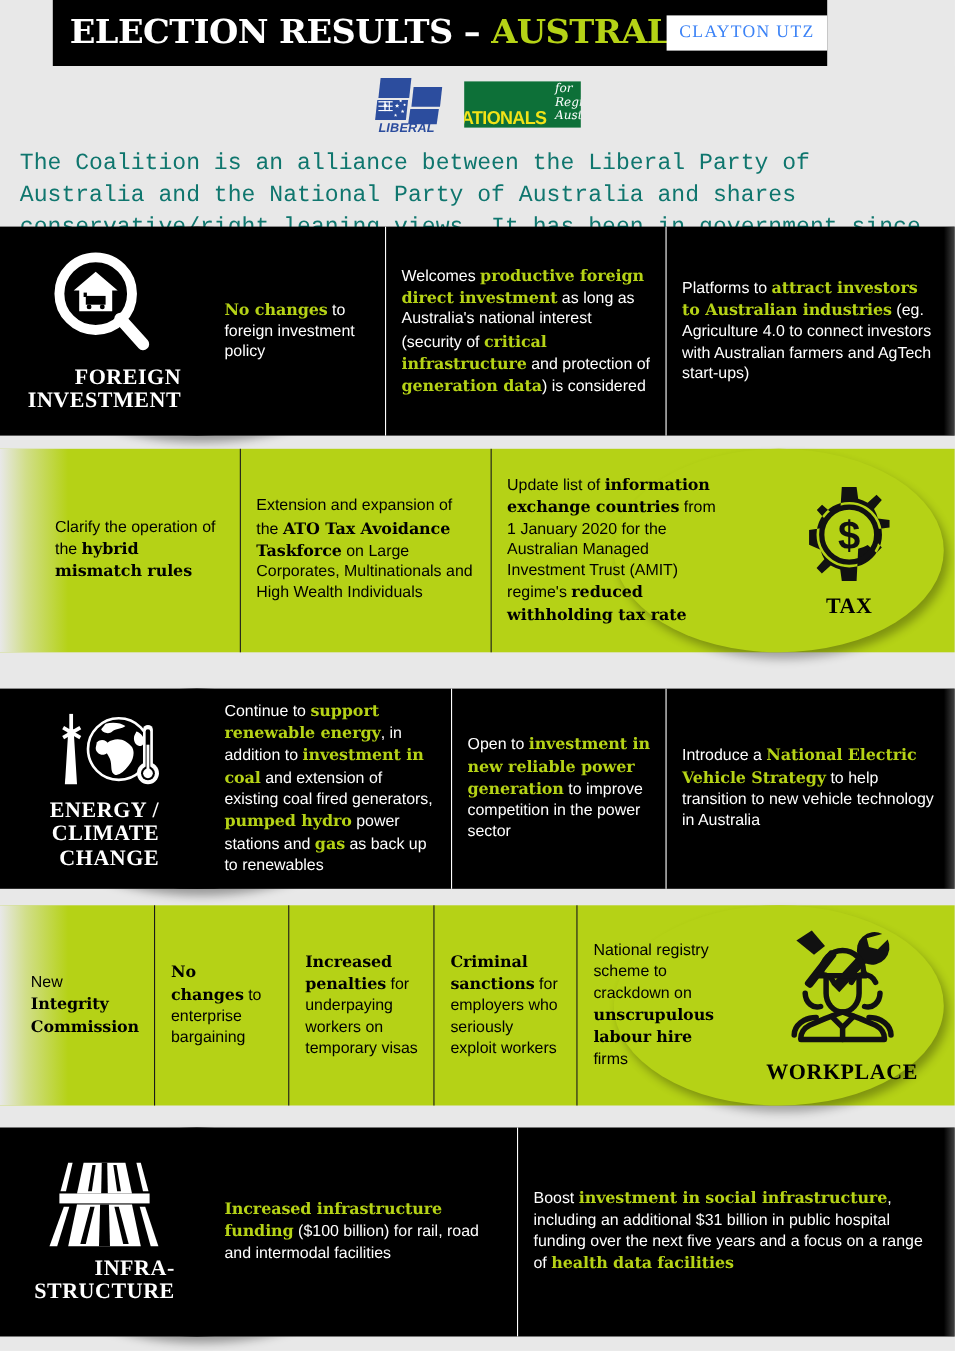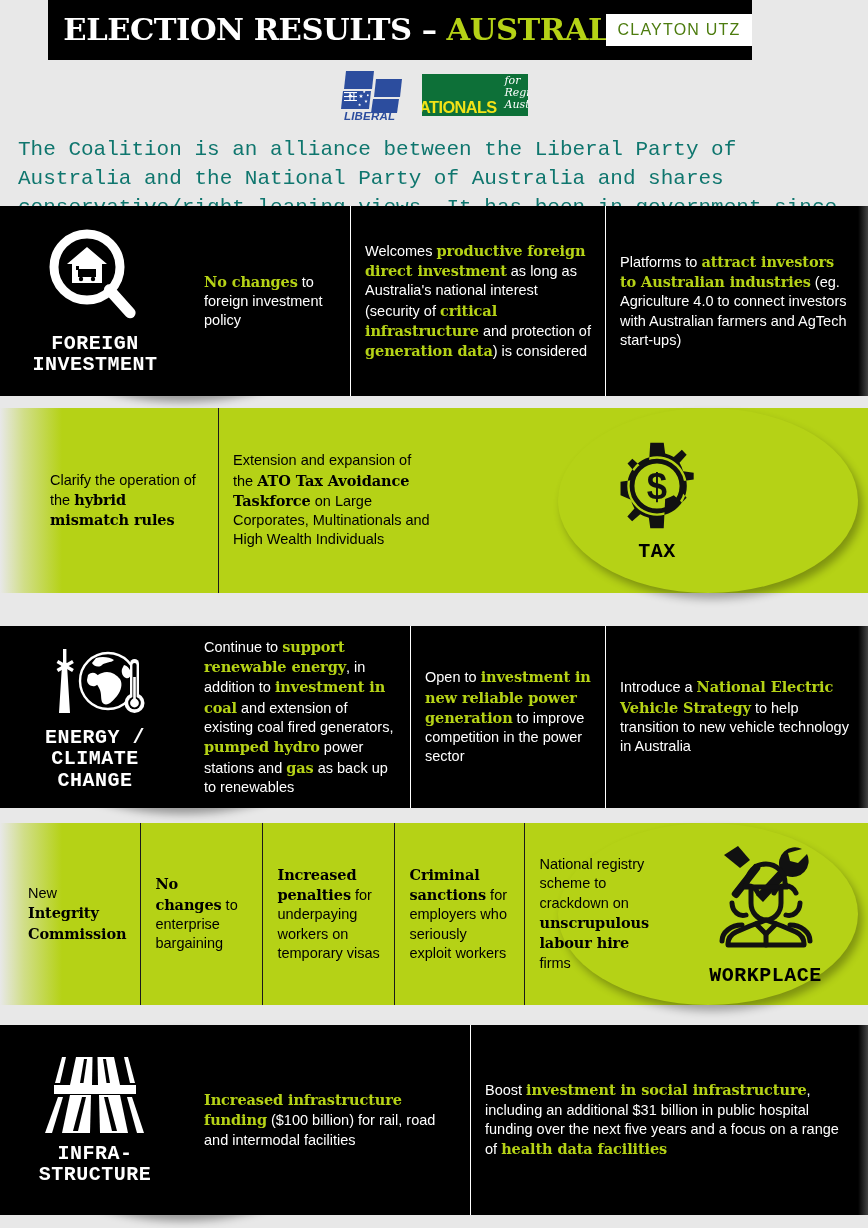--- a/index.html
+++ b/index.html
@@ -29,22 +29,22 @@
     transform:scaleX(1.02);
   }
   .ht-white { color:#ffffff; }
   .ht-green { color:#b5d216; }
   .clayton-box {
     position:absolute; right:0; top:14px;
     width:146px; height:32px; background:#ffffff;
     display:flex; align-items:center; justify-content:center;
   }
   .clayton-text {
-    color:#4d7c0f; font-size:16px; letter-spacing:1.2px;
-    font-family:Liberation Sans, sans-serif;
+    color:#3b82f6; font-size:16px; letter-spacing:1.2px;
+    font-family:Liberation Serif, serif;
   }
 
   
   .winner-bar {
     position:absolute; left:0; top:60px; width:868px; height:70px;
     background:#e8e8e8; display:flex; align-items:center; justify-content:center; gap:16px;
   }
   .winner-label {
     font-family:"DejaVu Serif", serif; font-weight:bold;
     font-size:30px; color:#000; letter-spacing:-0.5px;
@@ -109,22 +109,22 @@
     display:flex; align-items:flex-start;
   }
   .iconcol {
     width:190px; flex:0 0 190px; height:100%;
     display:flex; flex-direction:column; align-items:center; justify-content:center;
     position:relative; z-index:3;
   }
   .iconcol.right { order:9; }
   .icon-shape { position:relative; }
   .icon-caption {
-    font-family:Liberation Mono, monospace; font-weight:bold;
-    font-size:20px; letter-spacing:0.5px; text-align:center; line-height:1.06;
+    font-family:Liberation Serif, serif; font-weight:bold;
+    font-size:20px; letter-spacing:0.5px; text-align:right; line-height:1.06;
     margin-top:6px;
   }
   .icon-caption.on-dark { color:#ffffff; }
   .icon-caption.on-green { color:#000000; }
 
   .col {
     position:relative; z-index:3; padding:0 14px;
     display:flex; align-items:center; height:100%;
   }
   .col + .col { border-left:1px solid; }
@@ -244,20 +244,23 @@
   <div class="section" id="sec-tax">
     <div class="band green"></div>
     <div class="blob green"></div>
     <div class="cols">
       <div class="col green-div" style="flex:0 0 218px; padding-left:50px;">
         <div class="coltext on-green">Clarify the operation of the <b>hybrid mismatch rules</b></div>
       </div>
       <div class="col green-div" style="flex:0 0 228px">
         <div class="coltext on-green">Extension and expansion of the <b>ATO Tax Avoidance Taskforce</b> on Large Corporates, Multinationals and High Wealth Individuals</div>
       </div>
+      <div class="col green-div" style="flex:0 0 230px">
+        <div class="coltext on-green">Update list of <b>information exchange countries</b> from 1 January 2020 for the Australian Managed Investment Trust (AMIT) regime's <b>reduced withholding tax rate</b></div>
+      </div>
       <div class="iconcol right" style="flex:1">
         <div class="icon-shape">
           <svg width="96" height="96" viewBox="0 0 100 100">
             <g fill="#111111">
               <path d="M50 4 l7 0 1.5 11 a36 36 0 0 1 9 3.7 l8.4-7.4 5 5 -7.4 8.4 a36 36 0 0 1 3.7 9 l11 1.5 0 7 -11 1.5 a36 36 0 0 1 -3.7 9 l7.4 8.4 -5 5 -8.4-7.4 a36 36 0 0 1 -9 3.7 L57 93 l-7 0 -7 0 -1.5-11 a36 36 0 0 1 -9-3.7 l-8.4 7.4 -5-5 7.4-8.4 a36 36 0 0 1 -3.7-9 L12 58.5 l0-7 0-7 11-1.5 a36 36 0 0 1 3.7-9 l-7.4-8.4 5-5 8.4 7.4 a36 36 0 0 1 9-3.7 L43 4 z
                        M50 18 a31 31 0 1 0 0.1 0 z"></path>
               <circle cx="50" cy="49" r="26" fill="none" stroke="#111" stroke-width="5"></circle>
               <text x="50" y="63" text-anchor="middle" font-family="Liberation Sans, sans-serif" font-size="38" font-weight="bold" fill="#111">$</text>
             </g>
           </svg>

